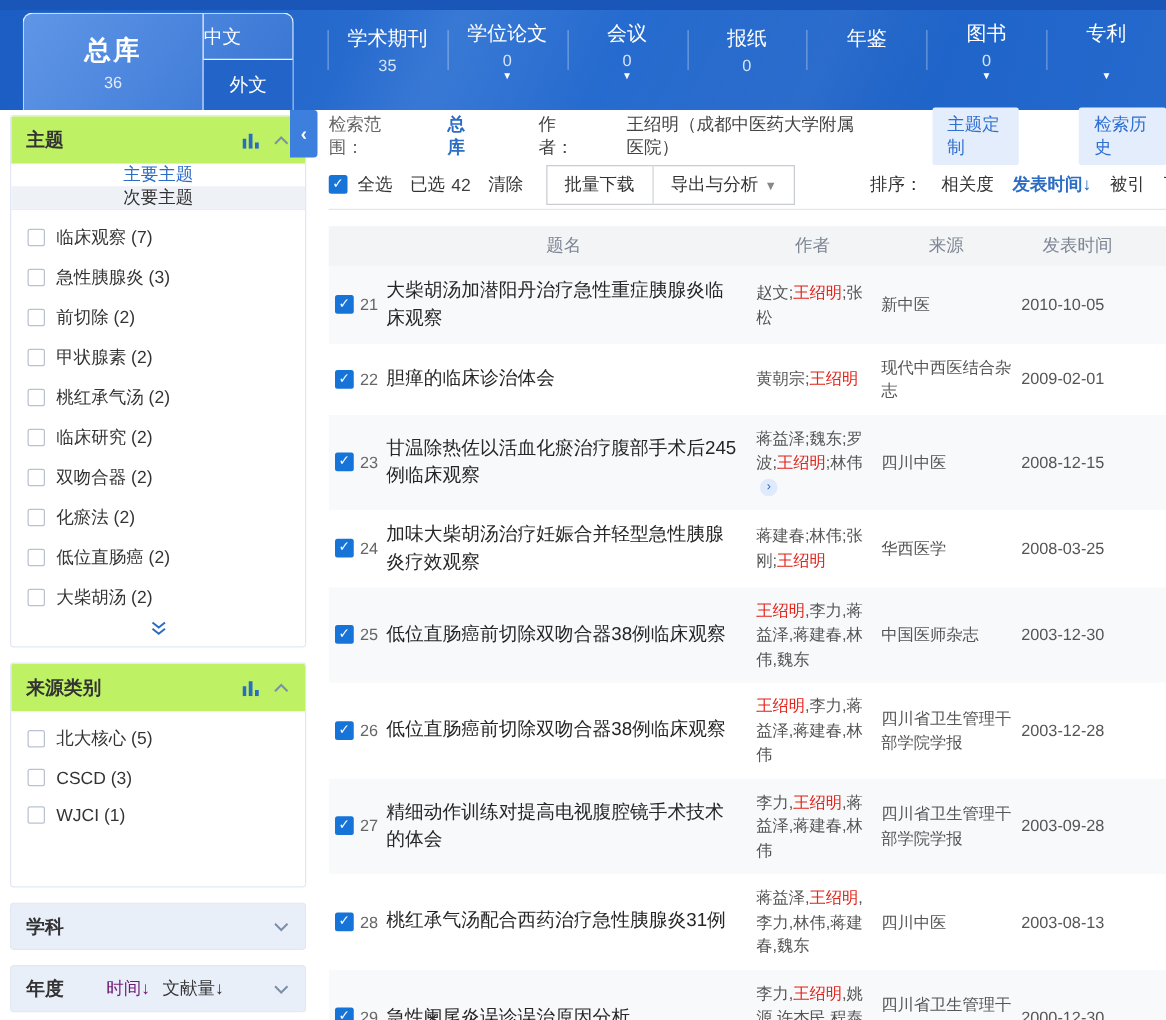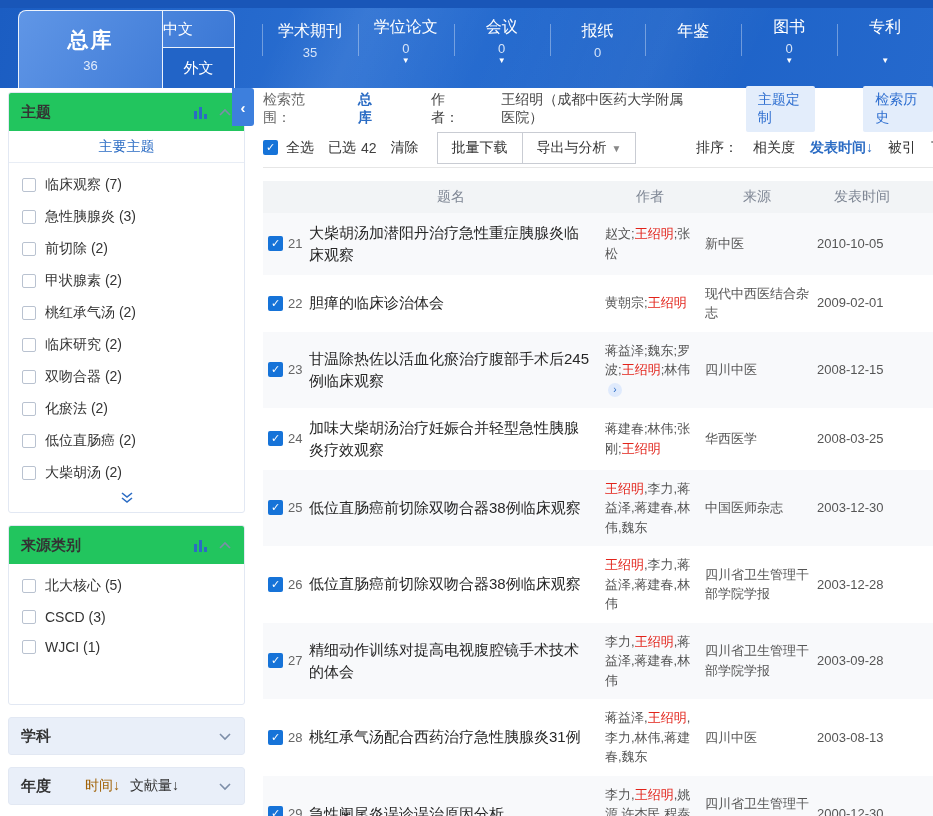--- a/index.html
+++ b/index.html
@@ -38,30 +38,30 @@
   .nav-label{ font-size:16px; }
   .nav-count{ font-size:13px; color:#d6e4f8; margin-top:3px; height:15px; line-height:15px; }
   .nav-caret{ font-size:8px; color:#fff; line-height:7px; margin-top:1px; height:7px; }
   
   .content{ display:flex; height:728px; position:relative; }
   
   .sidebar{ width:255px; padding:4px 10px 0 8px; flex-shrink:0; }
   .section{ border:1px solid #e2e8f3; border-radius:3px; margin-bottom:12px; background:#fff; overflow:hidden; }
   .section.collapsed{ border:none; background:transparent; }
   .sec-header{
-    background:#22c55e; height:38px; display:flex; align-items:center;
+    background:#bef264; height:38px; display:flex; align-items:center;
     padding:0 12px; font-weight:bold; font-size:15px; color:#333; cursor:pointer;
   }
   .section.collapsed .sec-header{ border:1px solid #e2e8f3; border-radius:3px; background:#e9eff9; }
   .sec-title{ flex:0 0 auto; }
   .sec-icons{ margin-left:auto; display:flex; align-items:center; gap:10px; }
   .sorters{ margin-left:34px; display:flex; gap:10px; font-weight:normal; font-size:14px; }
-  .sorter-accent{ color:#a16207; }
+  .sorter-accent{ color:#701a75; }
   .sorter-plain{ color:#333; }
-  .tabs-row{ display:flex; border-bottom:1px solid #e8edf5; }
+  .tabs-row{ display:flex; border-bottom:1px solid #e8edf5;flex-direction:column; }
   .s-tab{ flex:1; height:31px; display:flex; align-items:center; justify-content:center; font-size:14px; cursor:pointer; }
   .s-tab.active{ color:#2b6cc4; background:#fff; }
   .s-tab.inactive{ color:#333; background:#eef1f6; }
   .checklist{ padding:6px 0 2px; }
   .check-item{ display:flex; align-items:center; padding:7px 13px; font-size:14px; color:#333; cursor:pointer; }
   .cb-empty{ width:14px; height:14px; border:1px solid #b9c2d0; border-radius:2px; background:#fff; margin-right:9px; flex-shrink:0; }
   .more-row{ text-align:center; padding:0 0 8px; }
   .src-pad{ padding-bottom:42px; }
   .collapse-handle{
     position:absolute; left:232px; top:0px; width:22px; height:38px;
@@ -180,20 +180,21 @@
               <rect x="5" y="1" width="3" height="12" fill="#2b6cc4"></rect>
               <rect x="10" y="8" width="3" height="5" fill="#2b6cc4"></rect>
             </svg>
             <svg class="icn" width="14" height="13">
               <polyline points="2,9 7,4 12,9" fill="none" stroke="#7d8ea8" stroke-width="1.6"></polyline>
             </svg>
           </span>
         </div>
         <div class="tabs-row">
           <div class="s-tab active">主要主题</div>
+          <div class="s-tab inactive">次要主题</div>
         </div>
         <div class="checklist">
           <label class="check-item">
             <span class="cb-empty"></span>
             <span>临床观察 (7)</span>
           </label>
           <label class="check-item">
             <span class="cb-empty"></span>
             <span>急性胰腺炎 (3)</span>
           </label>

